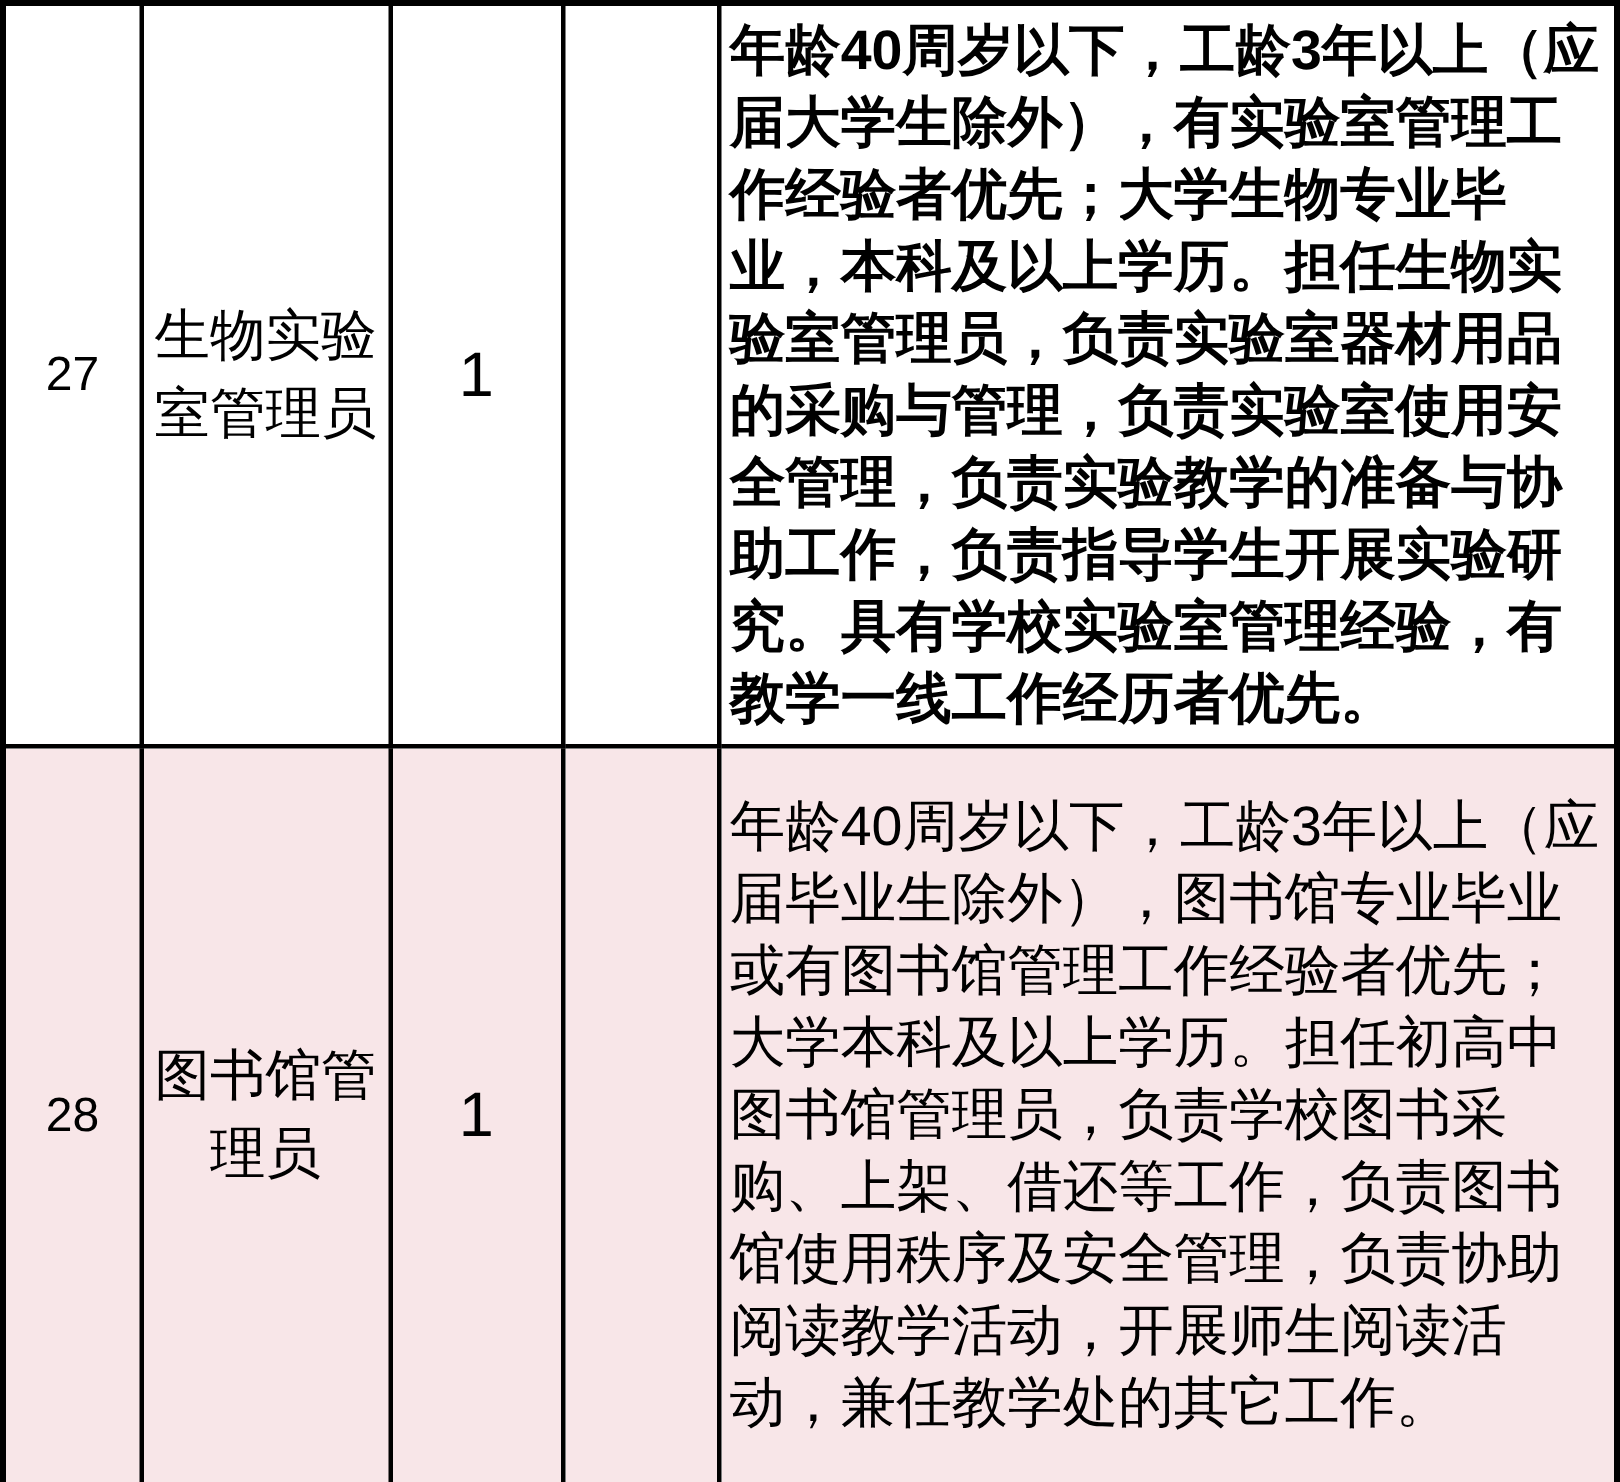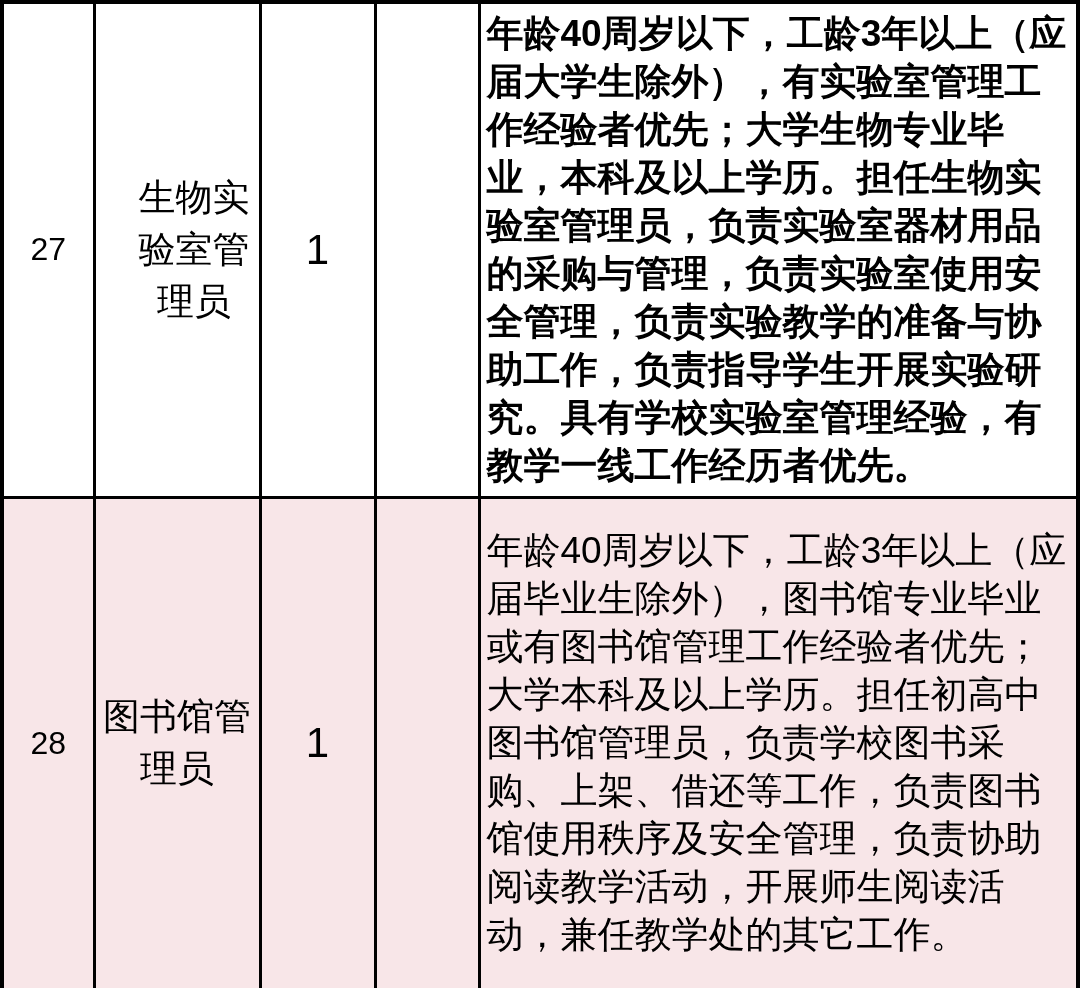--- a/index.html
+++ b/index.html
@@ -59,21 +59,21 @@
   <colgroup>
     <col style="width:92px">
     <col style="width:166px">
     <col style="width:115px">
     <col style="width:104px">
     <col>
   </colgroup>
   <tbody>
     <tr class="r0">
       <td class="num" style="background: rgb(255, 255, 255);">27</td>
-      <td class="title" style="background: rgb(255, 255, 255); padding-left: 36px;">生物实验室管理员</td>
+      <td class="title" style="background: rgb(255, 255, 255);">生物实验室管理员</td>
       <td class="count" style="background: rgb(255, 255, 255);">1</td>
       <td class="extra" style="background: rgb(255, 255, 255);"></td>
       <td class="desc" style="background: rgb(255, 255, 255); font-weight: bold;">年龄40周岁以下，工龄3年以上（应届大学生除外），有实验室管理工作经验者优先；大学生物专业毕业，本科及以上学历。担任生物实验室管理员，负责实验室器材用品的采购与管理，负责实验室使用安全管理，负责实验教学的准备与协助工作，负责指导学生开展实验研究。具有学校实验室管理经验，有教学一线工作经历者优先。</td>
     </tr>
     <tr class="r1">
       <td class="num" style="background: rgb(248, 230, 232);">28</td>
       <td class="title" style="background: rgb(248, 230, 232);">图书馆管理员</td>
       <td class="count" style="background: rgb(248, 230, 232);">1</td>
       <td class="extra" style="background: rgb(248, 230, 232);"></td>
       <td class="desc" style="background: rgb(248, 230, 232);">年龄40周岁以下，工龄3年以上（应届毕业生除外），图书馆专业毕业或有图书馆管理工作经验者优先；大学本科及以上学历。担任初高中图书馆管理员，负责学校图书采购、上架、借还等工作，负责图书馆使用秩序及安全管理，负责协助阅读教学活动，开展师生阅读活动，兼任教学处的其它工作。</td>

